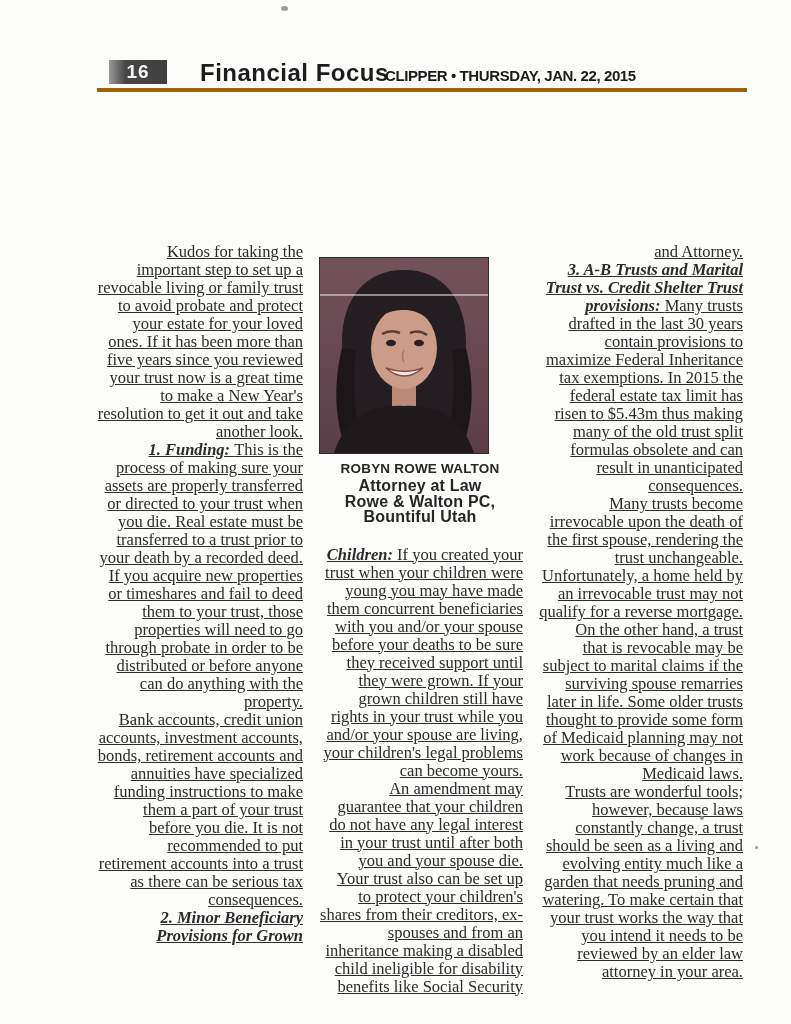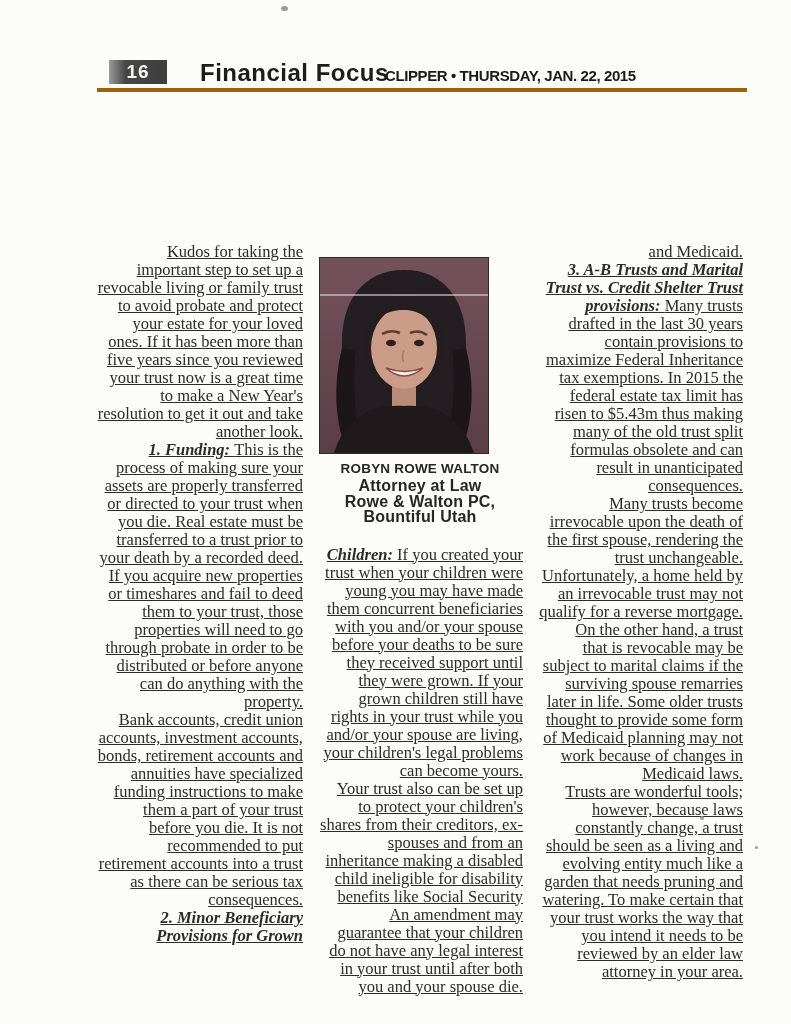--- a/index.html
+++ b/index.html
@@ -148,27 +148,27 @@
         </div>
         <div id="photo-caption">
           <div id="caption-name">ROBYN ROWE WALTON</div>
           <div class="caption-line">Attorney at Law</div>
           <div class="caption-line">Rowe &amp; Walton PC,</div>
           <div class="caption-line">Bountiful Utah</div>
         </div>
       </div>
       <div id="col2-paras">
           <p class="para"><span class="lead">Children: </span>If you created your trust when your children were young you may have made them concurrent beneficiaries with you and/or your spouse before your deaths to be sure they received support until they were grown. If your grown children still have rights in your trust while you and/or your spouse are living, your children's legal problems can become yours.</p>
+          <p class="para indent">An amendment may guarantee that your children do not have any legal interest in your trust until after both you and your spouse die.</p>
           <p class="para indent">Your trust also can be set up to protect your children's shares from their creditors, ex-spouses and from an inheritance making a disabled child ineligible for disability benefits like Social Security</p>
-          <p class="para indent">An amendment may guarantee that your children do not have any legal interest in your trust until after both you and your spouse die.</p>
         </div>
     </div>
 
     <div class="column" id="col3">
-        <p class="para">and Medicaid.</p>
+        <p class="para">and Attorney.</p>
         <p class="para indent"><span class="lead">3. A-B Trusts and Marital Trust vs. Credit Shelter Trust provisions: </span>Many trusts drafted in the last 30 years contain provisions to maximize Federal Inheritance tax exemptions. In 2015 the federal estate tax limit has risen to $5.43m thus making many of the old trust split formulas obsolete and can result in unanticipated consequences.</p>
         <p class="para indent">Many trusts become irrevocable upon the death of the first spouse, rendering the trust unchangeable. Unfortunately, a home held by an irrevocable trust may not qualify for a reverse mortgage.</p>
         <p class="para indent">On the other hand, a trust that is revocable may be subject to marital claims if the surviving spouse remarries later in life. Some older trusts thought to provide some form of Medicaid planning may not work because of changes in Medicaid laws.</p>
         <p class="para indent">Trusts are wonderful tools; however, because laws constantly change, a trust should be seen as a living and evolving entity much like a garden that needs pruning and watering. To make certain that your trust works the way that you intend it needs to be reviewed by an elder law attorney in your area.</p>
       </div>
 
   </div>
 
   <div class="speck" id="speck-1"></div>
   <div class="speck" id="speck-2"></div>

